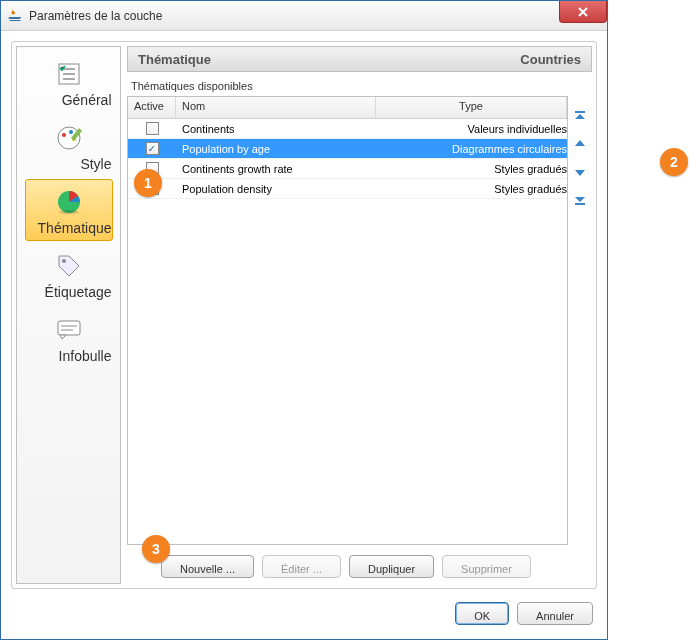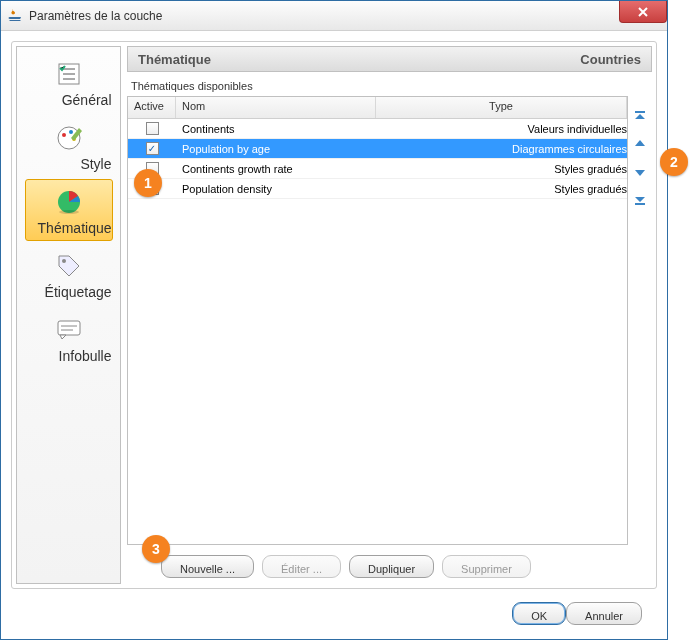--- a/index.html
+++ b/index.html
@@ -1,17 +1,17 @@
 <!DOCTYPE html>
 <html><head>
 <meta charset="utf-8">
 <style>
 * { box-sizing: border-box; margin: 0; padding: 0; font-family: "Segoe UI", Tahoma, sans-serif; }
 body { background: #fff; }
-.window { width: 668px; height: 640px; border: 1px solid #2e6da4; background: #fff; position: relative; }
+.window { width: 608px; height: 640px; border: 1px solid #2e6da4; background: #fff; position: relative; }
 .titlebar { height: 30px; background: linear-gradient(#fdfdfd, #e8e8e8); border-bottom: 1px solid #d0d0d0; display: flex; align-items: center; padding: 0 6px; position: relative; }
 .titlebar .java-icon { width: 16px; height: 16px; margin-right: 6px; }
 .titlebar .title { font-size: 12px; color: #333; }
 .titlebar .close-btn { position: absolute; right: 0; top: 0; width: 48px; height: 22px; background: linear-gradient(#e56c6c, #c8403f); border: 1px solid #a02c2c; border-top: none; border-radius: 0 0 4px 4px; display: flex; align-items: center; justify-content: center; color: #fff; font-weight: bold; font-size: 12px; }
 .outer-panel { position: absolute; left: 10px; top: 40px; right: 10px; bottom: 50px; border: 1px solid #ccc; border-radius: 3px; background: #fff; padding: 4px; display: flex; }
 .sidebar { width: 105px; border: 1px solid #c0c0c0; background: linear-gradient(#fdfdfd, #f3f3f3); padding: 4px 2px; display: flex; flex-direction: column; align-items: center; }
 .sidebar-item { width: 88px; text-align: right; padding: 6px 0 4px 0; margin-bottom: 2px; font-size: 14px; color: #333; border: 1px solid transparent; border-radius: 3px; cursor: pointer; }
 .sidebar-item.selected { background: linear-gradient(#ffe9a6, #ffcc55); border: 1px solid #e2a100; }
 .sidebar-icon { display: block; margin: 0 auto 2px auto; }
 .main { flex: 1; display: flex; flex-direction: column; margin-left: 6px; }
@@ -27,23 +27,23 @@
 .tbody { flex: 1; }
 .tr { display: flex; height: 20px; font-size: 11px; align-items: center; border-bottom: 1px solid #f0f0f0; }
 .tr.selected { background: #3399ff; color: #fff; }
 .td-active { width: 48px; display: flex; justify-content: center; }
 .td-nom { width: 200px; padding-left: 6px; }
 .td-type { flex: 1; text-align: right; }
 .chk { width: 13px; height: 13px; border: 1px solid #888; background: linear-gradient(#fff,#eee); display: inline-flex; align-items: center; justify-content: center; font-size: 10px; color: #1664b0; }
 .arrows { width: 24px; display: flex; flex-direction: column; align-items: center; padding-top: 12px; gap: 12px; }
 .arrow-btn { width: 16px; height: 16px; display: flex; align-items: center; justify-content: center; color: #3b85c6; cursor: pointer; font-size: 13px; }
 .button-row { display: flex; gap: 8px; padding: 10px 0 6px 34px; }
-.btn { height: 23px; padding: 7px 18px; font-size: 11px; border: 1px solid #a0a0a0; border-radius: 9px; background: linear-gradient(#fdfdfd,#e6e6e6); color: #333; cursor: pointer; }
+.btn { height: 23px; padding: 7px 18px; font-size: 11px; border: 1px solid #a0a0a0; border-radius: 4px; background: linear-gradient(#fdfdfd,#e6e6e6); color: #333; cursor: pointer; }
 .btn.disabled { color: #999; border-color: #c8c8c8; background: linear-gradient(#fbfbfb,#f2f2f2); cursor: default; }
-.dialog-footer { position: absolute; right: 25px; bottom: 14px; display: flex; }
+.dialog-footer { position: absolute; right: 14px; bottom: 14px; display: flex; gap: 8px; }
 .btn.primary { border-color: #2e6da4; box-shadow: 0 0 0 1px #7bb3e6 inset; }
 .callout { position: absolute; width: 28px; height: 28px; border-radius: 50%; background: #f58220; color: #fff; font-weight: bold; font-size: 14px; display: flex; align-items: center; justify-content: center; box-shadow: 0 1px 2px rgba(0,0,0,.3); }
 </style>
 </head>
 <body>
 
 <div class="window">
   <div class="titlebar">
     <svg class="java-icon" viewBox="0 0 16 16">
         <path fill="#d97a00" d="M5 1c2 2-2 3 0 5 1 1 3 0 3-1 0-2-3-2-3-4z"></path>

